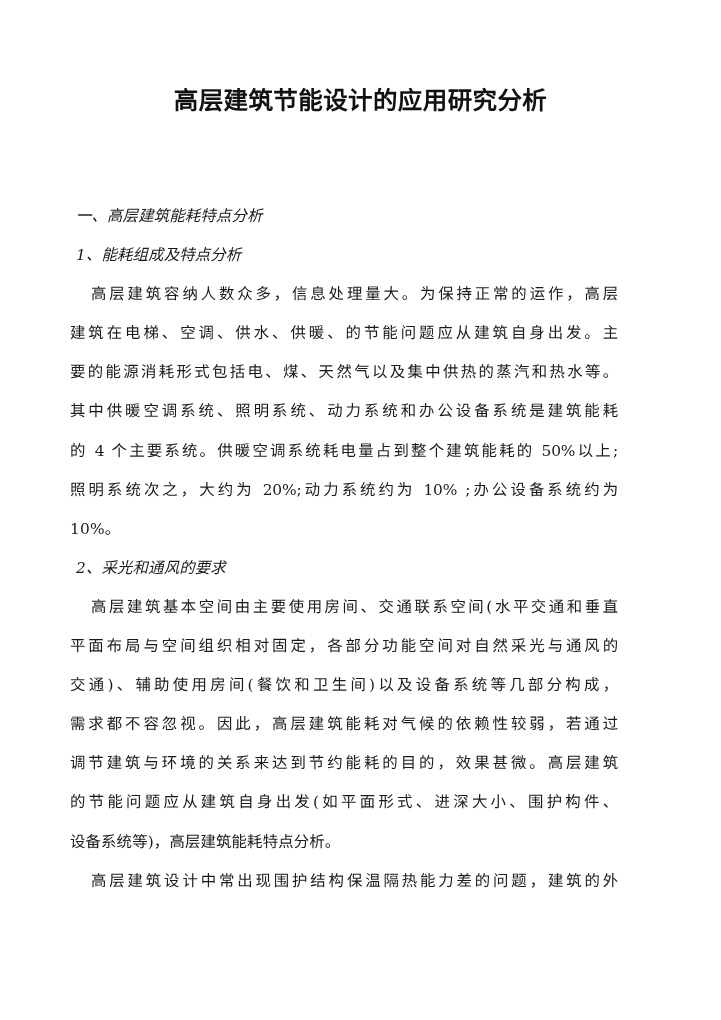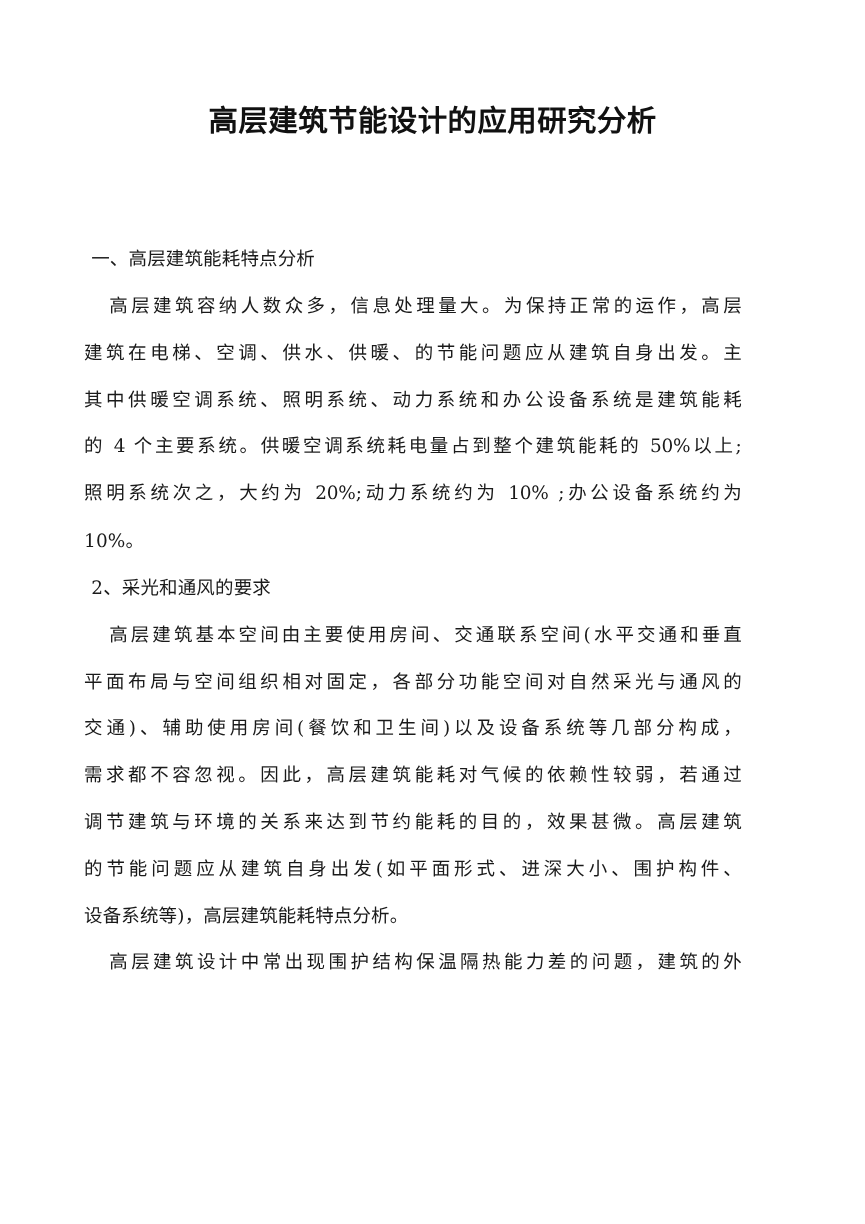--- a/index.html
+++ b/index.html
@@ -44,20 +44,21 @@
     font-size: 15.4px;
     line-height: 39.1px;
     white-space: pre;
     color: #1a1a1a;
     font-family: "DejaVu Serif", "Liberation Serif", serif;
     letter-spacing: 0.15px;
   }
   
   .line.indent {
     padding-left: 6px;
+    font-style: italic;
   }
   .line.indent-first {
     padding-left: 21px;
   }
   
   .line.just {
     white-space: normal;
     text-align: justify;
     text-align-last: justify;
     height: 39.1px;
@@ -74,22 +75,24 @@
 </style>
 </head>
 <body>
 
 <div class="page">
 
   <div class="doc-title">高层建筑节能设计的应用研究分析</div>
 
   <div class="body-block">
     <div class="line indent">一、高层建筑能耗特点分析</div>
+    <div class="line indent">1、能耗组成及特点分析</div>
     <div class="line just indent-first tight">高层建筑容纳人数众多，信息处理量大。为保持正常的运作，高层</div>
     <div class="line just tight">建筑在电梯、空调、供水、供暖、的节能问题应从建筑自身出发。主</div>
+    <div class="line just tight">要的能源消耗形式包括电、煤、天然气以及集中供热的蒸汽和热水等。</div>
     <div class="line just tight">其中供暖空调系统、照明系统、动力系统和办公设备系统是建筑能耗</div>
     <div class="line just tight">的 4 个主要系统。供暖空调系统耗电量占到整个建筑能耗的 50%以上;</div>
     <div class="line just tight">照明系统次之，大约为 20%;动力系统约为 10% ;办公设备系统约为</div>
     <div class="line">10%。</div>
     <div class="line indent">2、采光和通风的要求</div>
     <div class="line just indent-first tight">高层建筑基本空间由主要使用房间、交通联系空间(水平交通和垂直</div>
     <div class="line just tight">平面布局与空间组织相对固定，各部分功能空间对自然采光与通风的</div>
     <div class="line just tight">交通)、辅助使用房间(餐饮和卫生间)以及设备系统等几部分构成，</div>
     <div class="line just tight">需求都不容忽视。因此，高层建筑能耗对气候的依赖性较弱，若通过</div>
     <div class="line just tight">调节建筑与环境的关系来达到节约能耗的目的，效果甚微。高层建筑</div>

